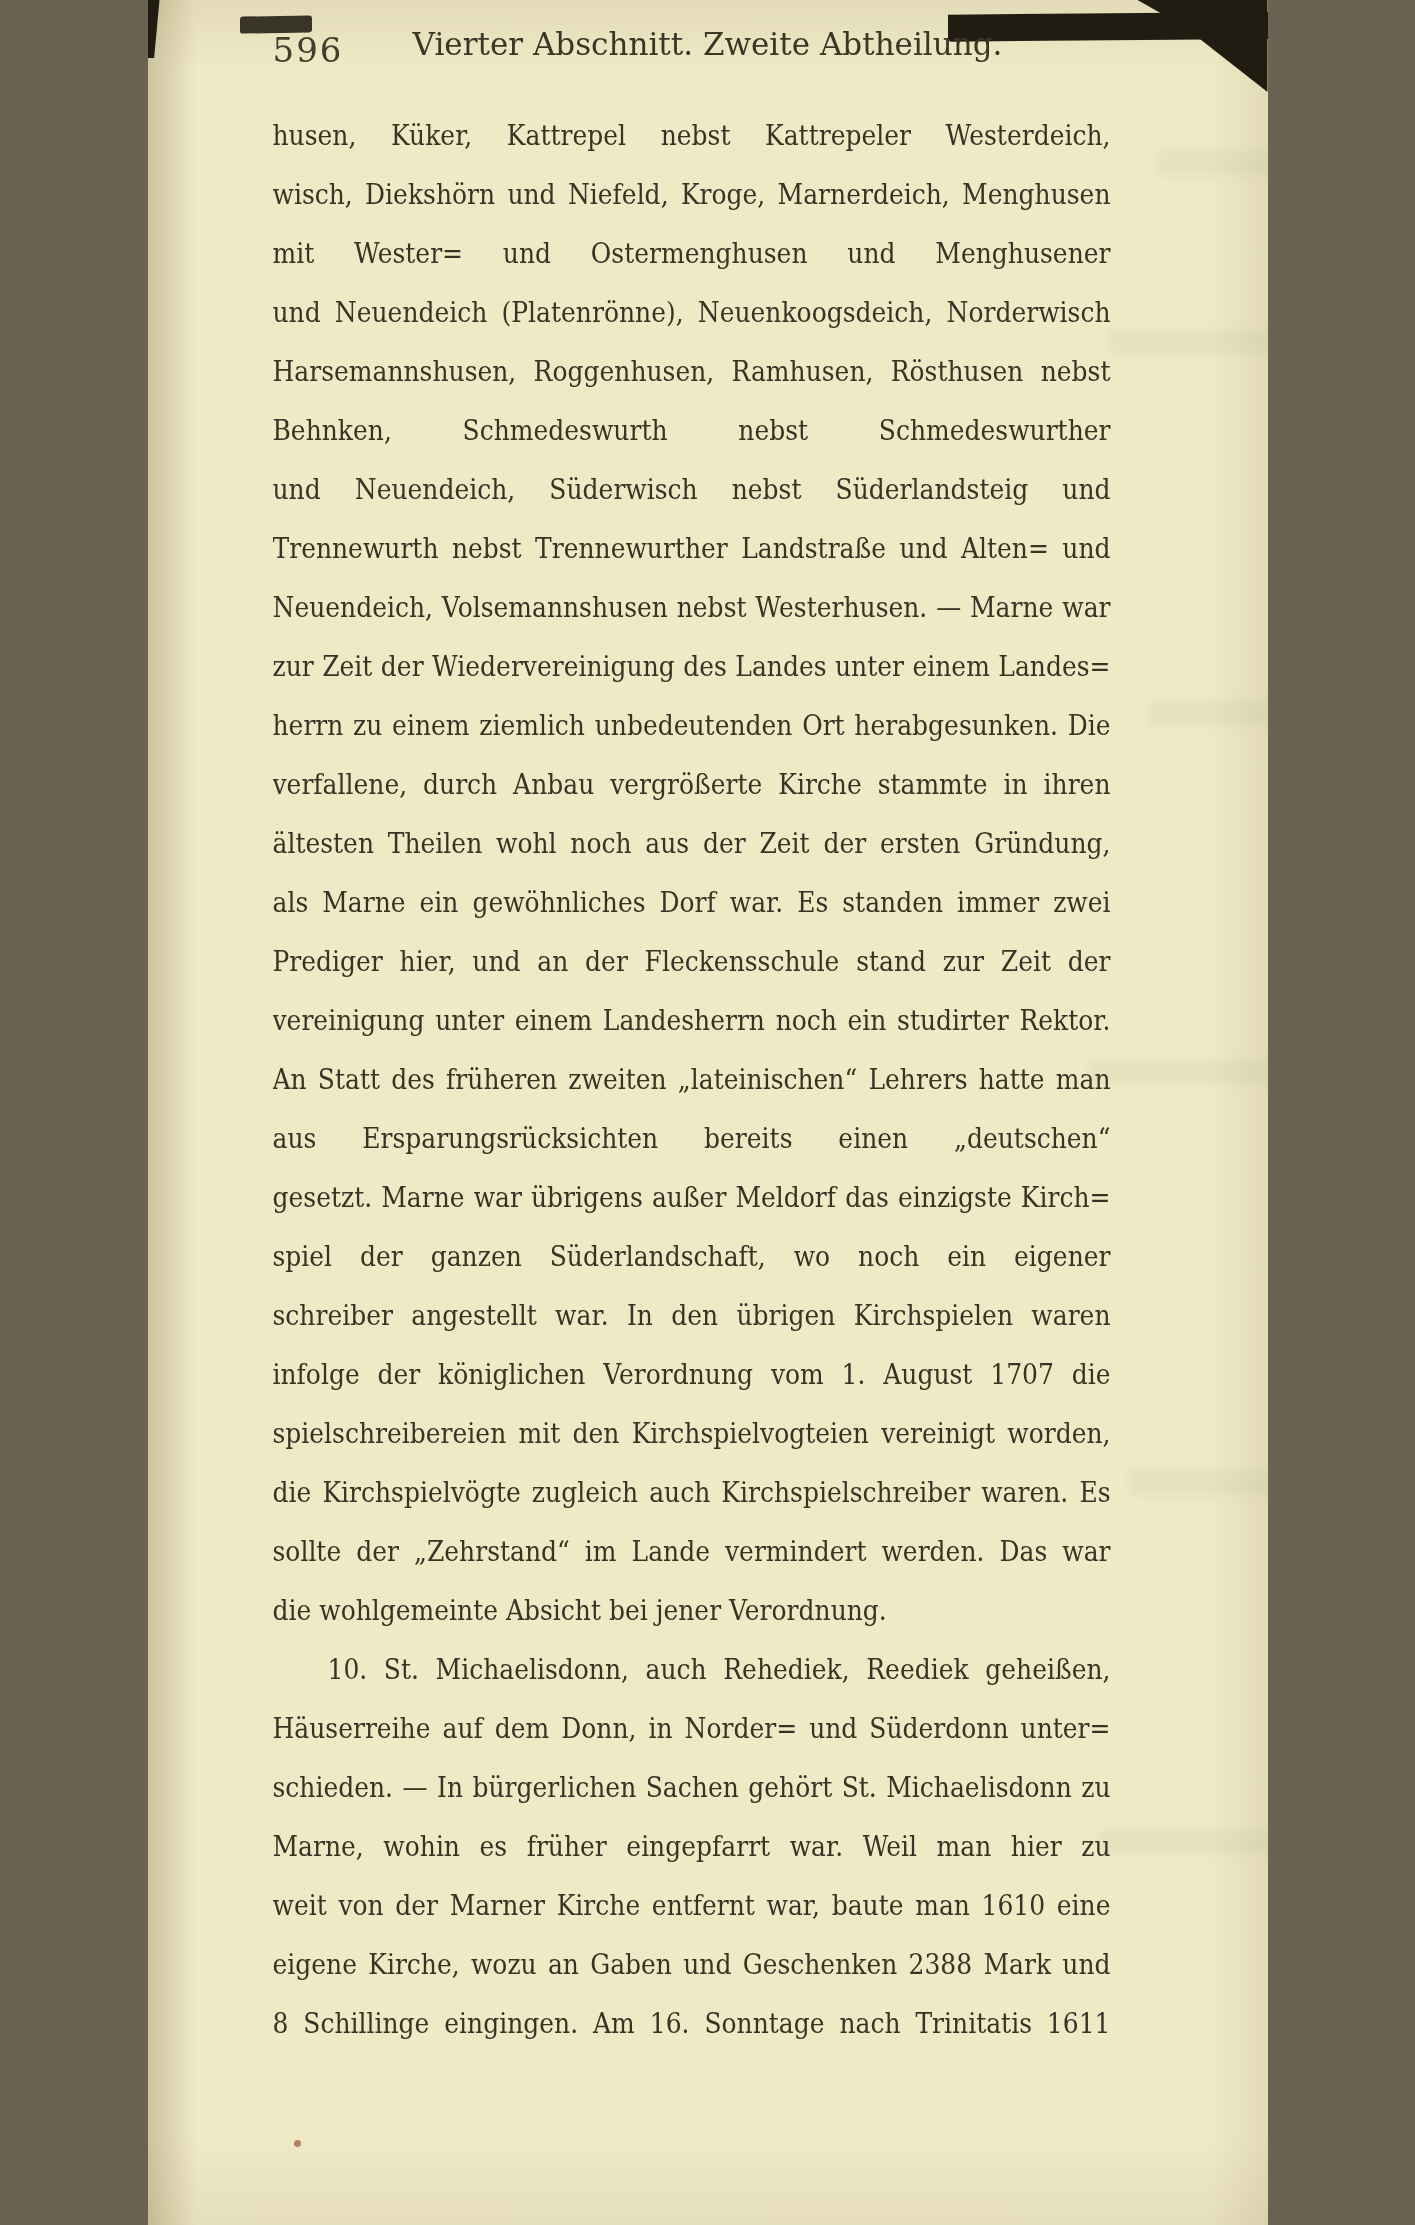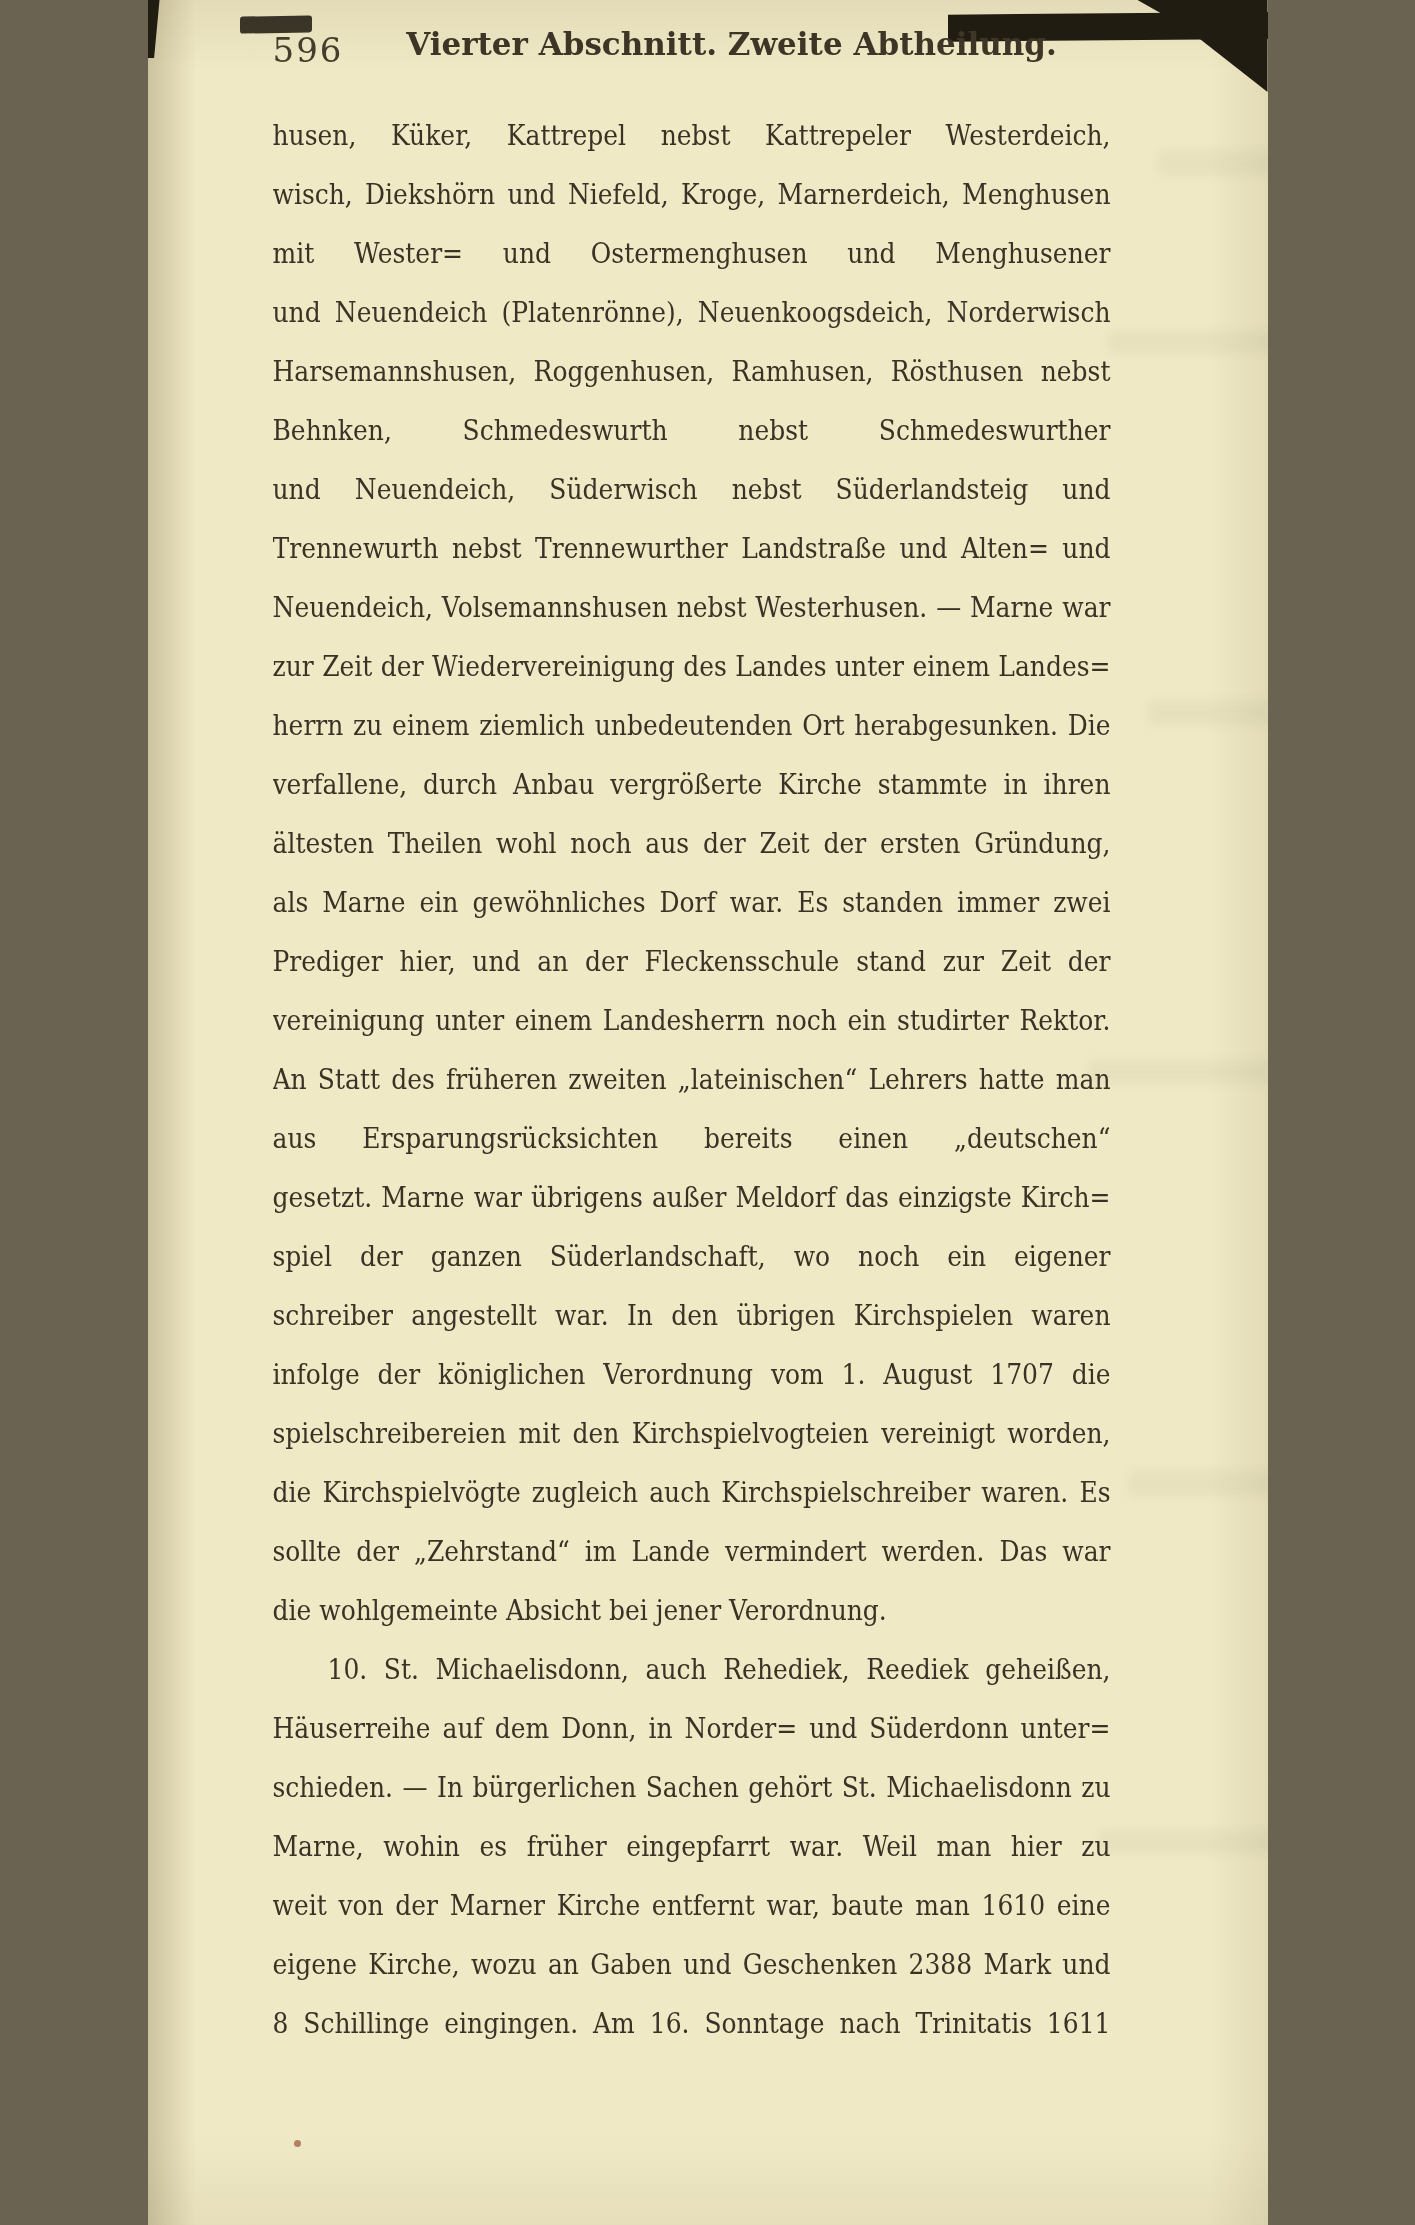--- a/index.html
+++ b/index.html
@@ -33,21 +33,21 @@
   .g5{left:980px;top:1470px;width:350px;height:26px;}
   .g6{left:950px;top:1830px;width:380px;height:24px;}
 
   .page-header{position:absolute;left:0;top:26px;width:100%;height:50px;}
   .page-number{
     position:absolute;left:125px;top:4px;
     font-size:34px;letter-spacing:2px;color:#463c2c;
   }
   .running-title{
     position:absolute;left:0;top:0;width:100%;
-    text-align:center;font-weight:bold;font-size:31px;color:#3e3526;padding-left:24px;
+    text-align:center;font-weight:normal;font-size:31px;color:#3e3526;
   }
 
   .text-block{
     position:absolute;left:125px;top:106px;width:838px;
   }
   .line{
     height:59px;line-height:59px;overflow:hidden;
     font-size:25px;
     text-align:justify;text-align-last:justify;
     transform:scaleY(1.12);transform-origin:50% 50%;

